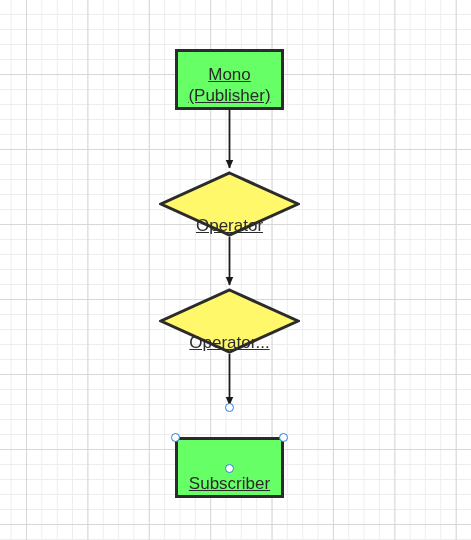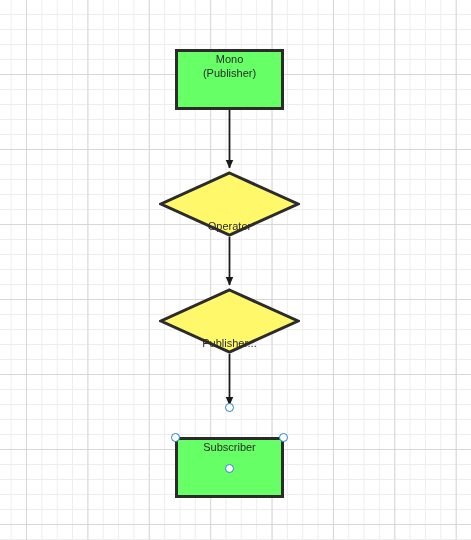--- a/index.html
+++ b/index.html
@@ -34,28 +34,29 @@
       26px -1px;
   }
   #diagram-layer {
     position: absolute;
     inset: 0;
   }
   .node {
     position: absolute;
     box-sizing: border-box;
     display: flex;
-    align-items: flex-start;
+    align-items: flex-end;
     justify-content: center;
     text-align: center;
     color: #2b2b2b;
-    font-size: 11px;
+    font-size: 17px;
     line-height: 1.28;
     white-space: pre-line;
     user-select: none;
+    text-decoration: underline;
   }
   .node.process {
     border: 3px solid #2b2b2b;
   }
   .node.decision {
     border: none;
     background: transparent;
   }
   .diamond-shape {
     position: absolute;
@@ -110,21 +111,21 @@
       <svg class="diamond-shape" viewBox="0 0 141 66" preserveAspectRatio="none">
         <polygon points="70.5,2 139,33 70.5,64 2,33" fill="#fff86b" stroke="#2b2b2b" stroke-width="3" stroke-linejoin="miter" vector-effect="non-scaling-stroke"></polygon>
       </svg>
       <span class="diamond-label">Operator</span>
     </div>
 
     <div class="node decision" style="left:159px; top:288px; width:141px; height:66px; z-index:3;">
       <svg class="diamond-shape" viewBox="0 0 141 66" preserveAspectRatio="none">
         <polygon points="70.5,2 139,33 70.5,64 2,33" fill="#fff86b" stroke="#2b2b2b" stroke-width="3" stroke-linejoin="miter" vector-effect="non-scaling-stroke"></polygon>
       </svg>
-      <span class="diamond-label">Publisher...</span>
+      <span class="diamond-label">Operator...</span>
     </div>
 
     <div class="node process" style="left:175px; top:408px; width:109px; height:61px; background:#66ff66; z-index:3;margin-top:29px;">
       <span>Subscriber</span>
     </div>
 
     <div class="handle" style="left:225px; top:403px;"></div>
     <div class="handle" style="left:279px; top:433px;"></div>
     <div class="handle" style="left:225px; top:464px;"></div>
     <div class="handle" style="left:171px; top:433px;"></div>

